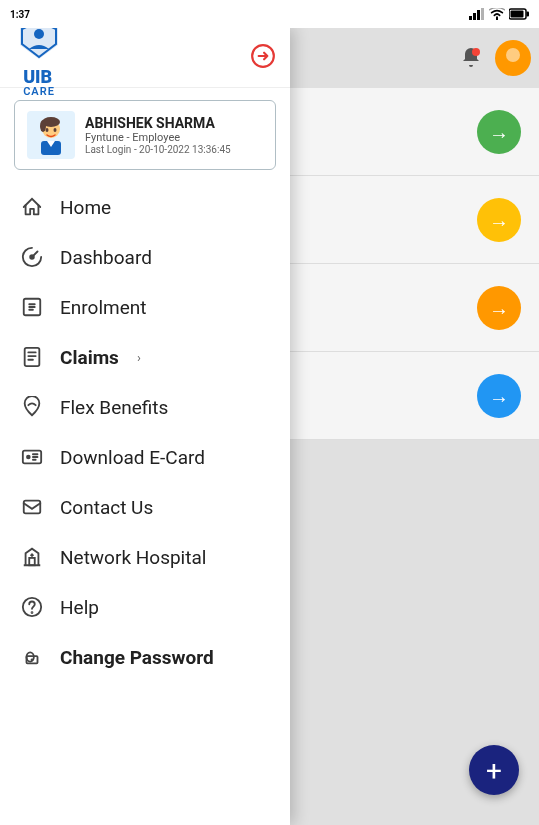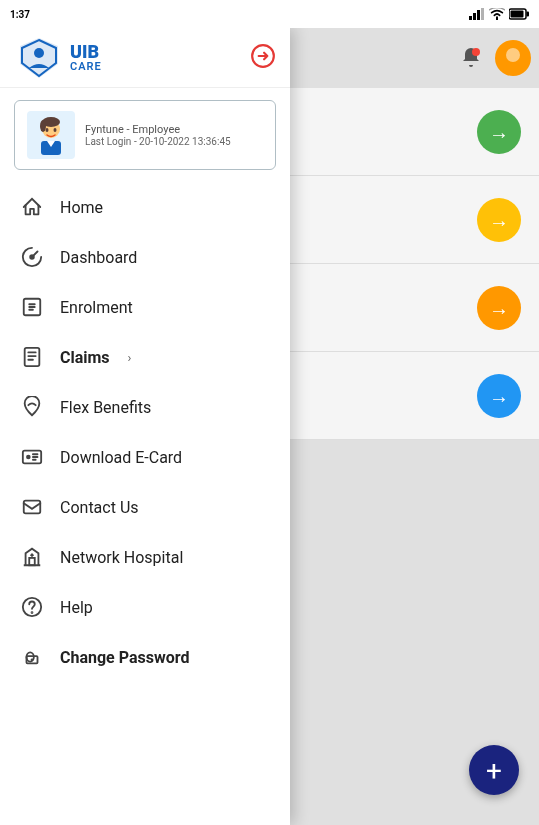--- a/index.html
+++ b/index.html
@@ -25,20 +25,21 @@
       z-index: 100;
       font-size: 12px;
       font-weight: 600;
     }
     .status-time { font-size: 10px; font-weight: 700; }
     .status-icons { display: flex; align-items: center; gap: 4px; }
     .app-bar-logo {
       display: flex;
       align-items: center;
       gap: 6px;
+      flex-direction: column;
     }
     .card-arrow {
       width: 44px;
       height: 44px;
       border-radius: 50%;
       display: flex;
       align-items: center;
       justify-content: center;
       color: #fff;
       font-size: 20px;
@@ -158,21 +159,21 @@
       width: 24px;
       height: 24px;
       display: flex;
       align-items: center;
       justify-content: center;
       font-size: 18px;
       color: #444;
       flex-shrink: 0;
     }
     .nav-label {
-      font-size: 16px;
+      font-size: 19px;
       color: #222;
     }
     .nav-label.bold {
       font-weight: 700;
     }
     .nav-chevron {
       font-size: 13px;
       color: #666;
       margin-left: 2px;
     }
@@ -287,20 +288,21 @@
 
         <rect x="14" y="30" width="20" height="14" rx="3" fill="#1565c0"></rect>
 
         <path d="M20 30 L24 36 L28 30" fill="#fff"></path>
 
         <ellipse cx="20" cy="19" rx="1.5" ry="2" fill="#5d4037"></ellipse>
         <ellipse cx="28" cy="19" rx="1.5" ry="2" fill="#5d4037"></ellipse>
         <path d="M20 24 Q24 27 28 24" fill="none" stroke="#e64a19" stroke-width="1.5" stroke-linecap="round"></path>
       </svg>
       <div class="user-info">
+        <div class="user-name">ABHISHEK SHARMA</div>
         <div class="user-role">Fyntune - Employee</div>
         <div class="user-login">Last Login - 20-10-2022 13:36:45</div>
       </div>
     </div>
 
     <ul class="nav-list">
 
       <li class="nav-item">
         <span class="nav-icon">
           <svg width="22" height="22" viewBox="0 0 24 24" fill="none" stroke="#444" stroke-width="2">

